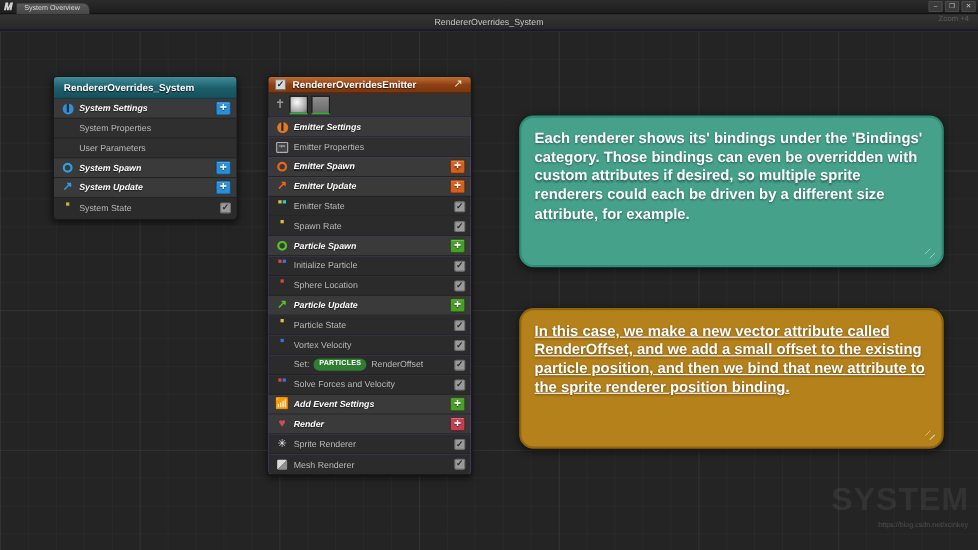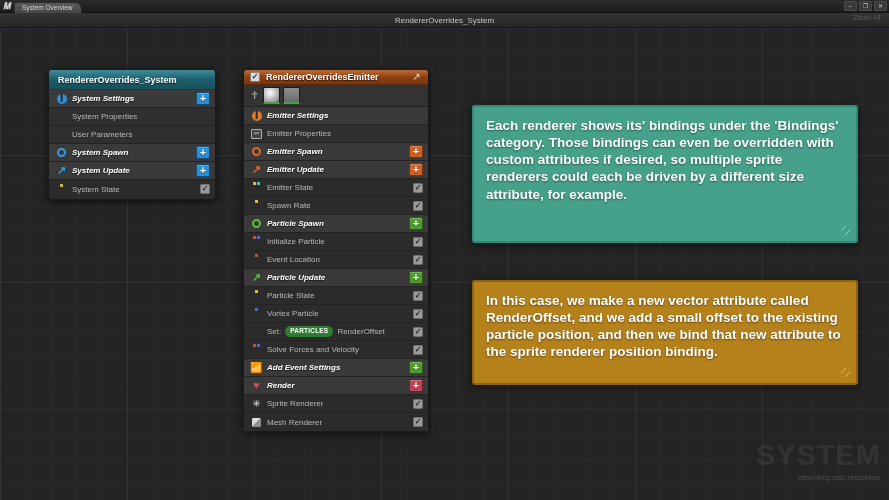--- a/index.html
+++ b/index.html
@@ -313,39 +313,40 @@
     font-size: 6.5px; font-weight: bold;
     padding: 1px 5px;
     border-radius: 7px;
     letter-spacing: 0.2px;
     line-height: 1.3;
   }
 
   
   .comment {
     position: absolute;
-    border-radius: 3px;
+    border-radius: 13px;
     padding: 10px 12px 8px 12px;
     color: #ffffff;
     font-size: 13.5px;
     font-weight: bold;
     line-height: 1.27;
     text-shadow: 0 1px 2px rgba(0,0,0,0.45);
     box-shadow: 0 2px 8px rgba(0,0,0,0.55);
     overflow: hidden;
   }
   #comment-teal {
     left: 472px; top: 77px; width: 386px; height: 138px;
     background: #46a18b;
     border: 2px solid #2e8c75;
   }
   #comment-orange {
-    left: 472px; top: 252px; width: 386px; height: 105px;
+    left: 472px; top: 252px; width: 386px; height: 128px;
     background: #b5811b;
     border: 2px solid #8e6411;
+    text-decoration: underline;
   }
   .grip {
     position: absolute; right: 3px; bottom: 3px;
     width: 12px; height: 12px;
     opacity: 0.45;
     background:
       linear-gradient(135deg, transparent 45%, #ffffff 45%, #ffffff 55%, transparent 55%) 0 0/5px 5px,
       linear-gradient(135deg, transparent 45%, #ffffff 45%, #ffffff 55%, transparent 55%) 4px 4px/5px 5px;
     background-repeat: no-repeat;
   }
@@ -478,40 +479,40 @@
                 <span class="sq" style="background: rgb(63, 111, 216);"></span>
               </span>
             </span>
             <span class="lbl">Initialize Particle</span>
             <span class="cbox">✓</span>
           </div>
           <div class="row sub">
             <span class="ico blank" style="color: rgb(210, 72, 58); align-items: flex-start;">
               <span class="sq" style="background: rgb(210, 72, 58); margin-bottom: 5px;"></span>
             </span>
-            <span class="lbl">Event Location</span>
+            <span class="lbl">Sphere Location</span>
             <span class="cbox">✓</span>
           </div>
           <div class="row major">
             <span class="ico arrow" style="color: rgb(79, 197, 43);"></span>
             <span class="lbl">Particle Update</span>
             <span class="plusbtn" style="background: rgb(74, 158, 41);">+</span>
           </div>
           <div class="row sub">
             <span class="ico blank" style="color: rgb(216, 192, 56); align-items: flex-start;">
               <span class="sq" style="background: rgb(216, 192, 56); margin-bottom: 5px;"></span>
             </span>
             <span class="lbl">Particle State</span>
             <span class="cbox">✓</span>
           </div>
           <div class="row sub">
             <span class="ico blank" style="color: rgb(63, 111, 216); align-items: flex-start;">
               <span class="sq" style="background: rgb(63, 111, 216); margin-bottom: 5px;"></span>
             </span>
-            <span class="lbl">Vortex Particle</span>
+            <span class="lbl">Vortex Velocity</span>
             <span class="cbox">✓</span>
           </div>
           <div class="row sub setrow">
             <span class="ico blank" style="color: rgb(154, 154, 154);"></span>
             <span style="flex: 1 1 0%; display: flex; align-items: center; gap: 4px;">
               <span class="setlbl">Set:</span>
               <span class="badge">PARTICLES</span>
               <span class="setlbl">RenderOffset</span>
             </span>
             <span class="cbox">✓</span>

